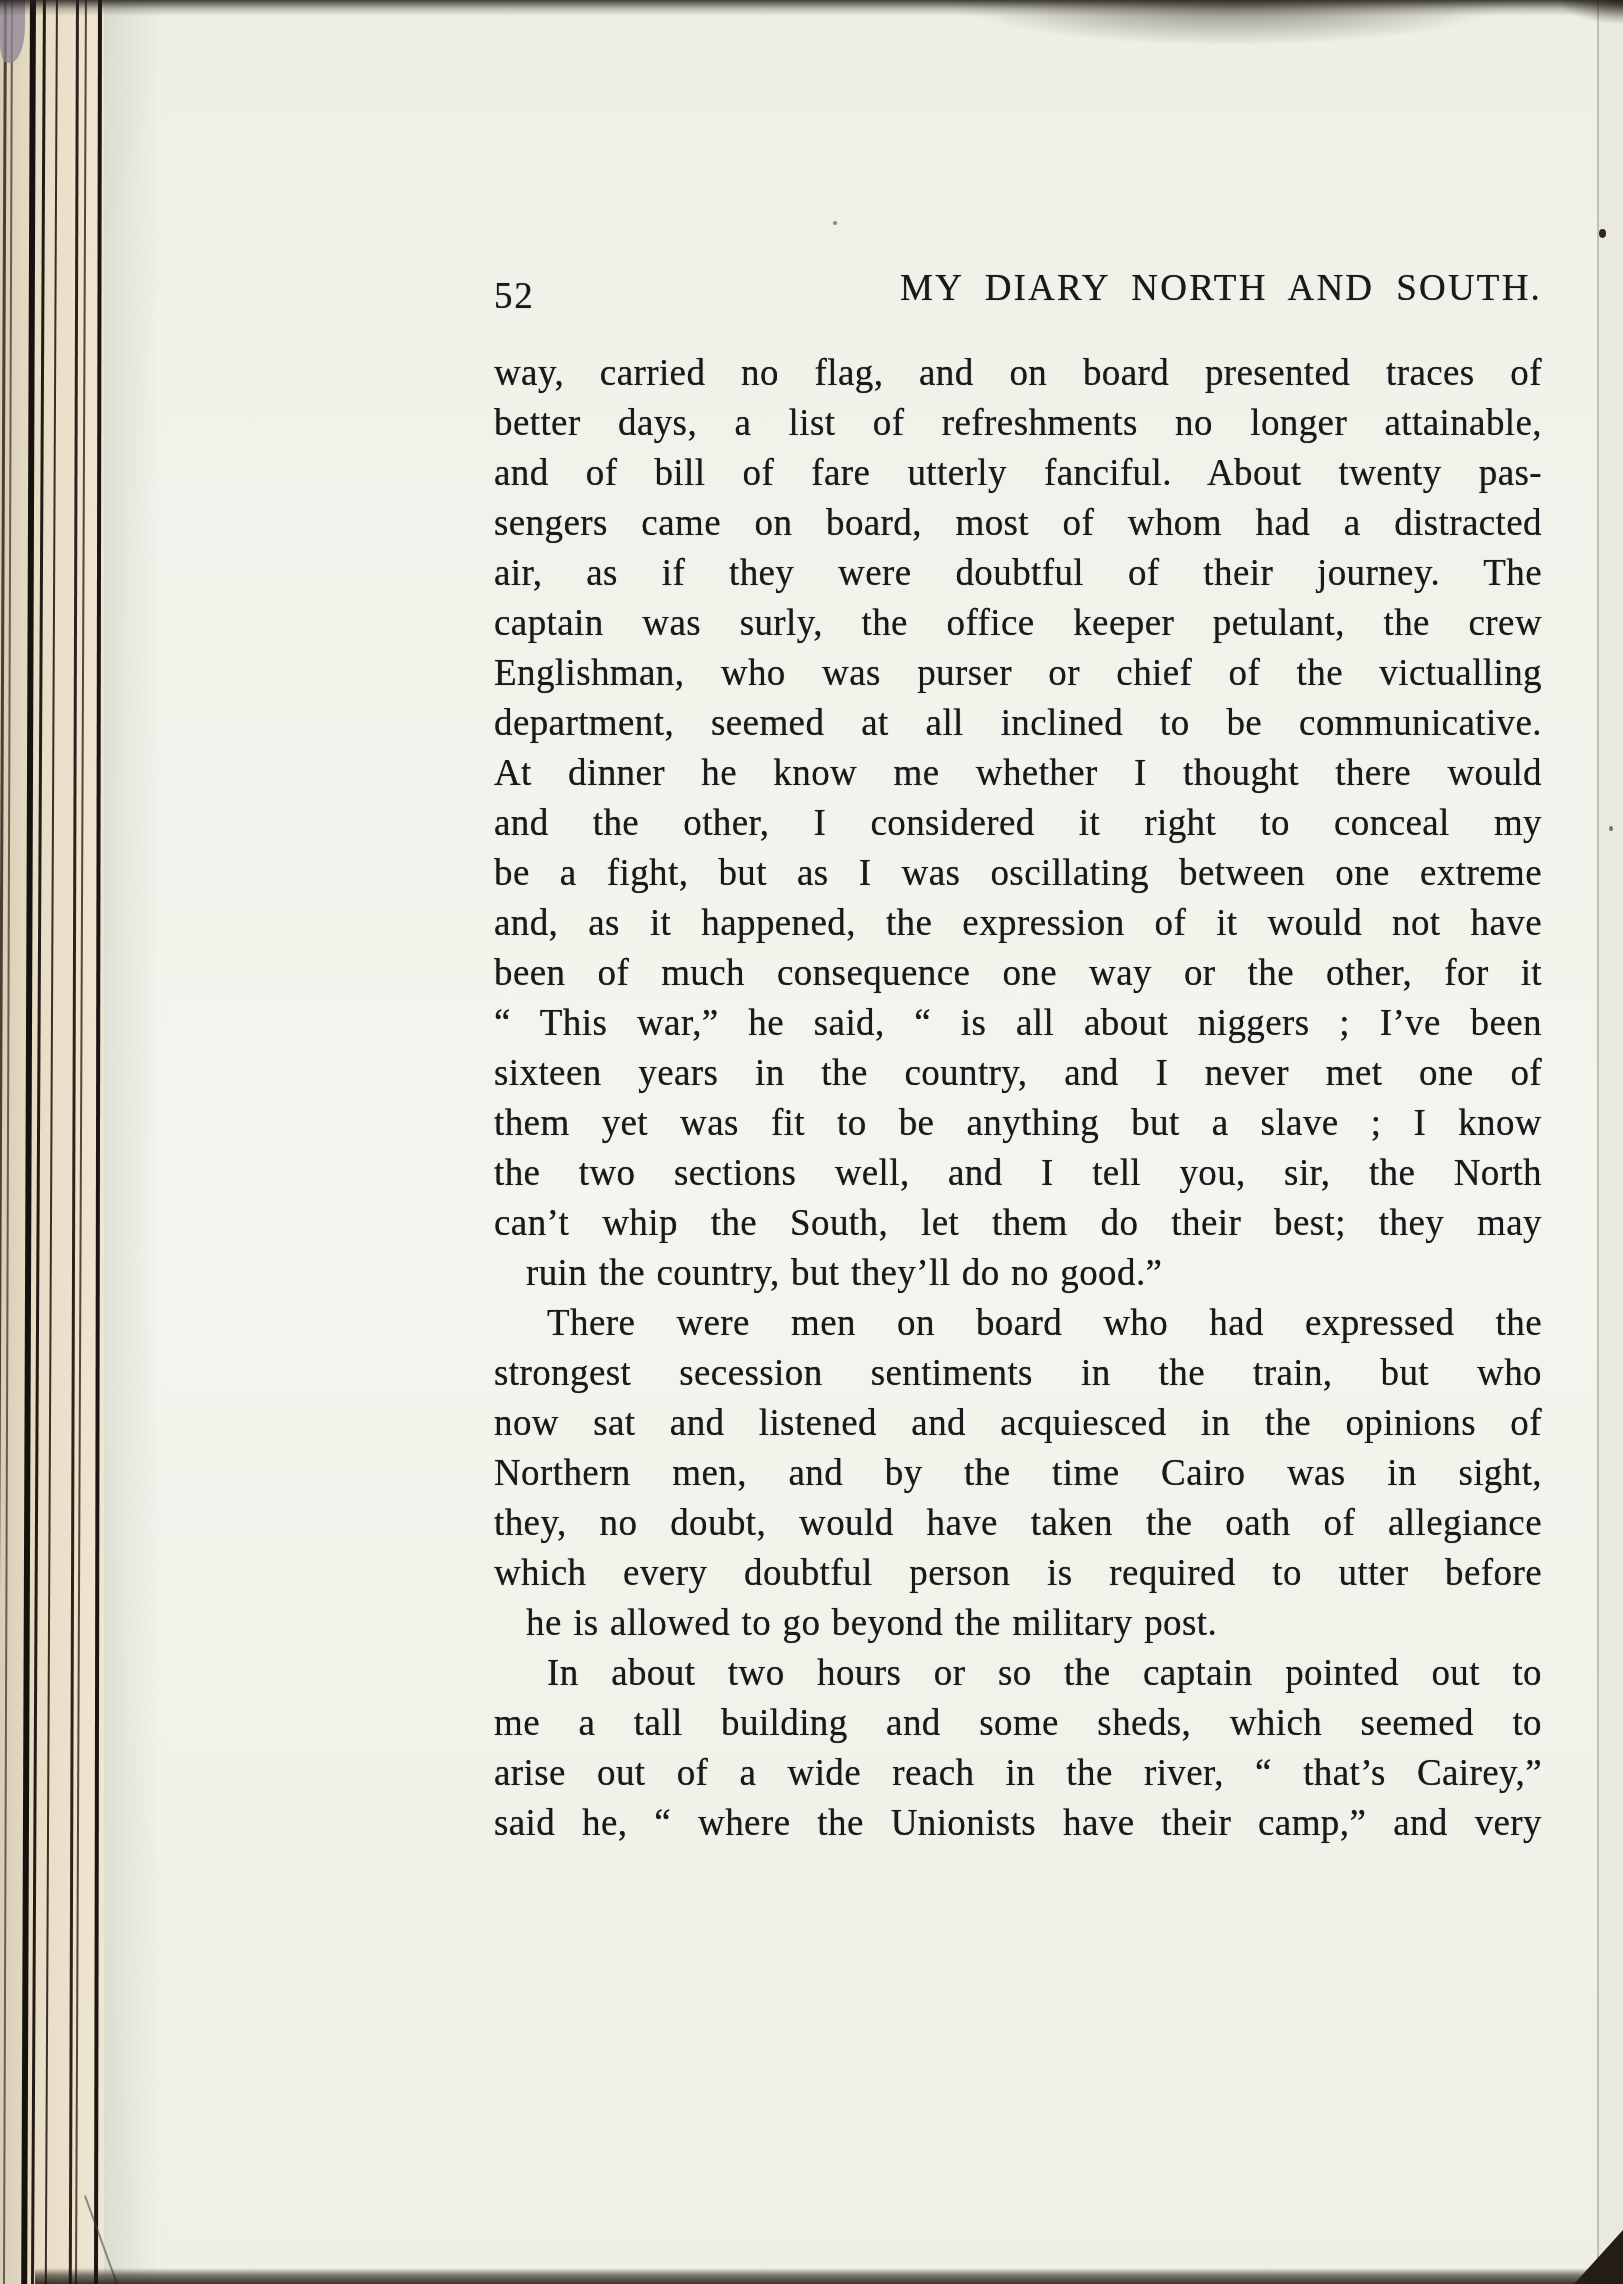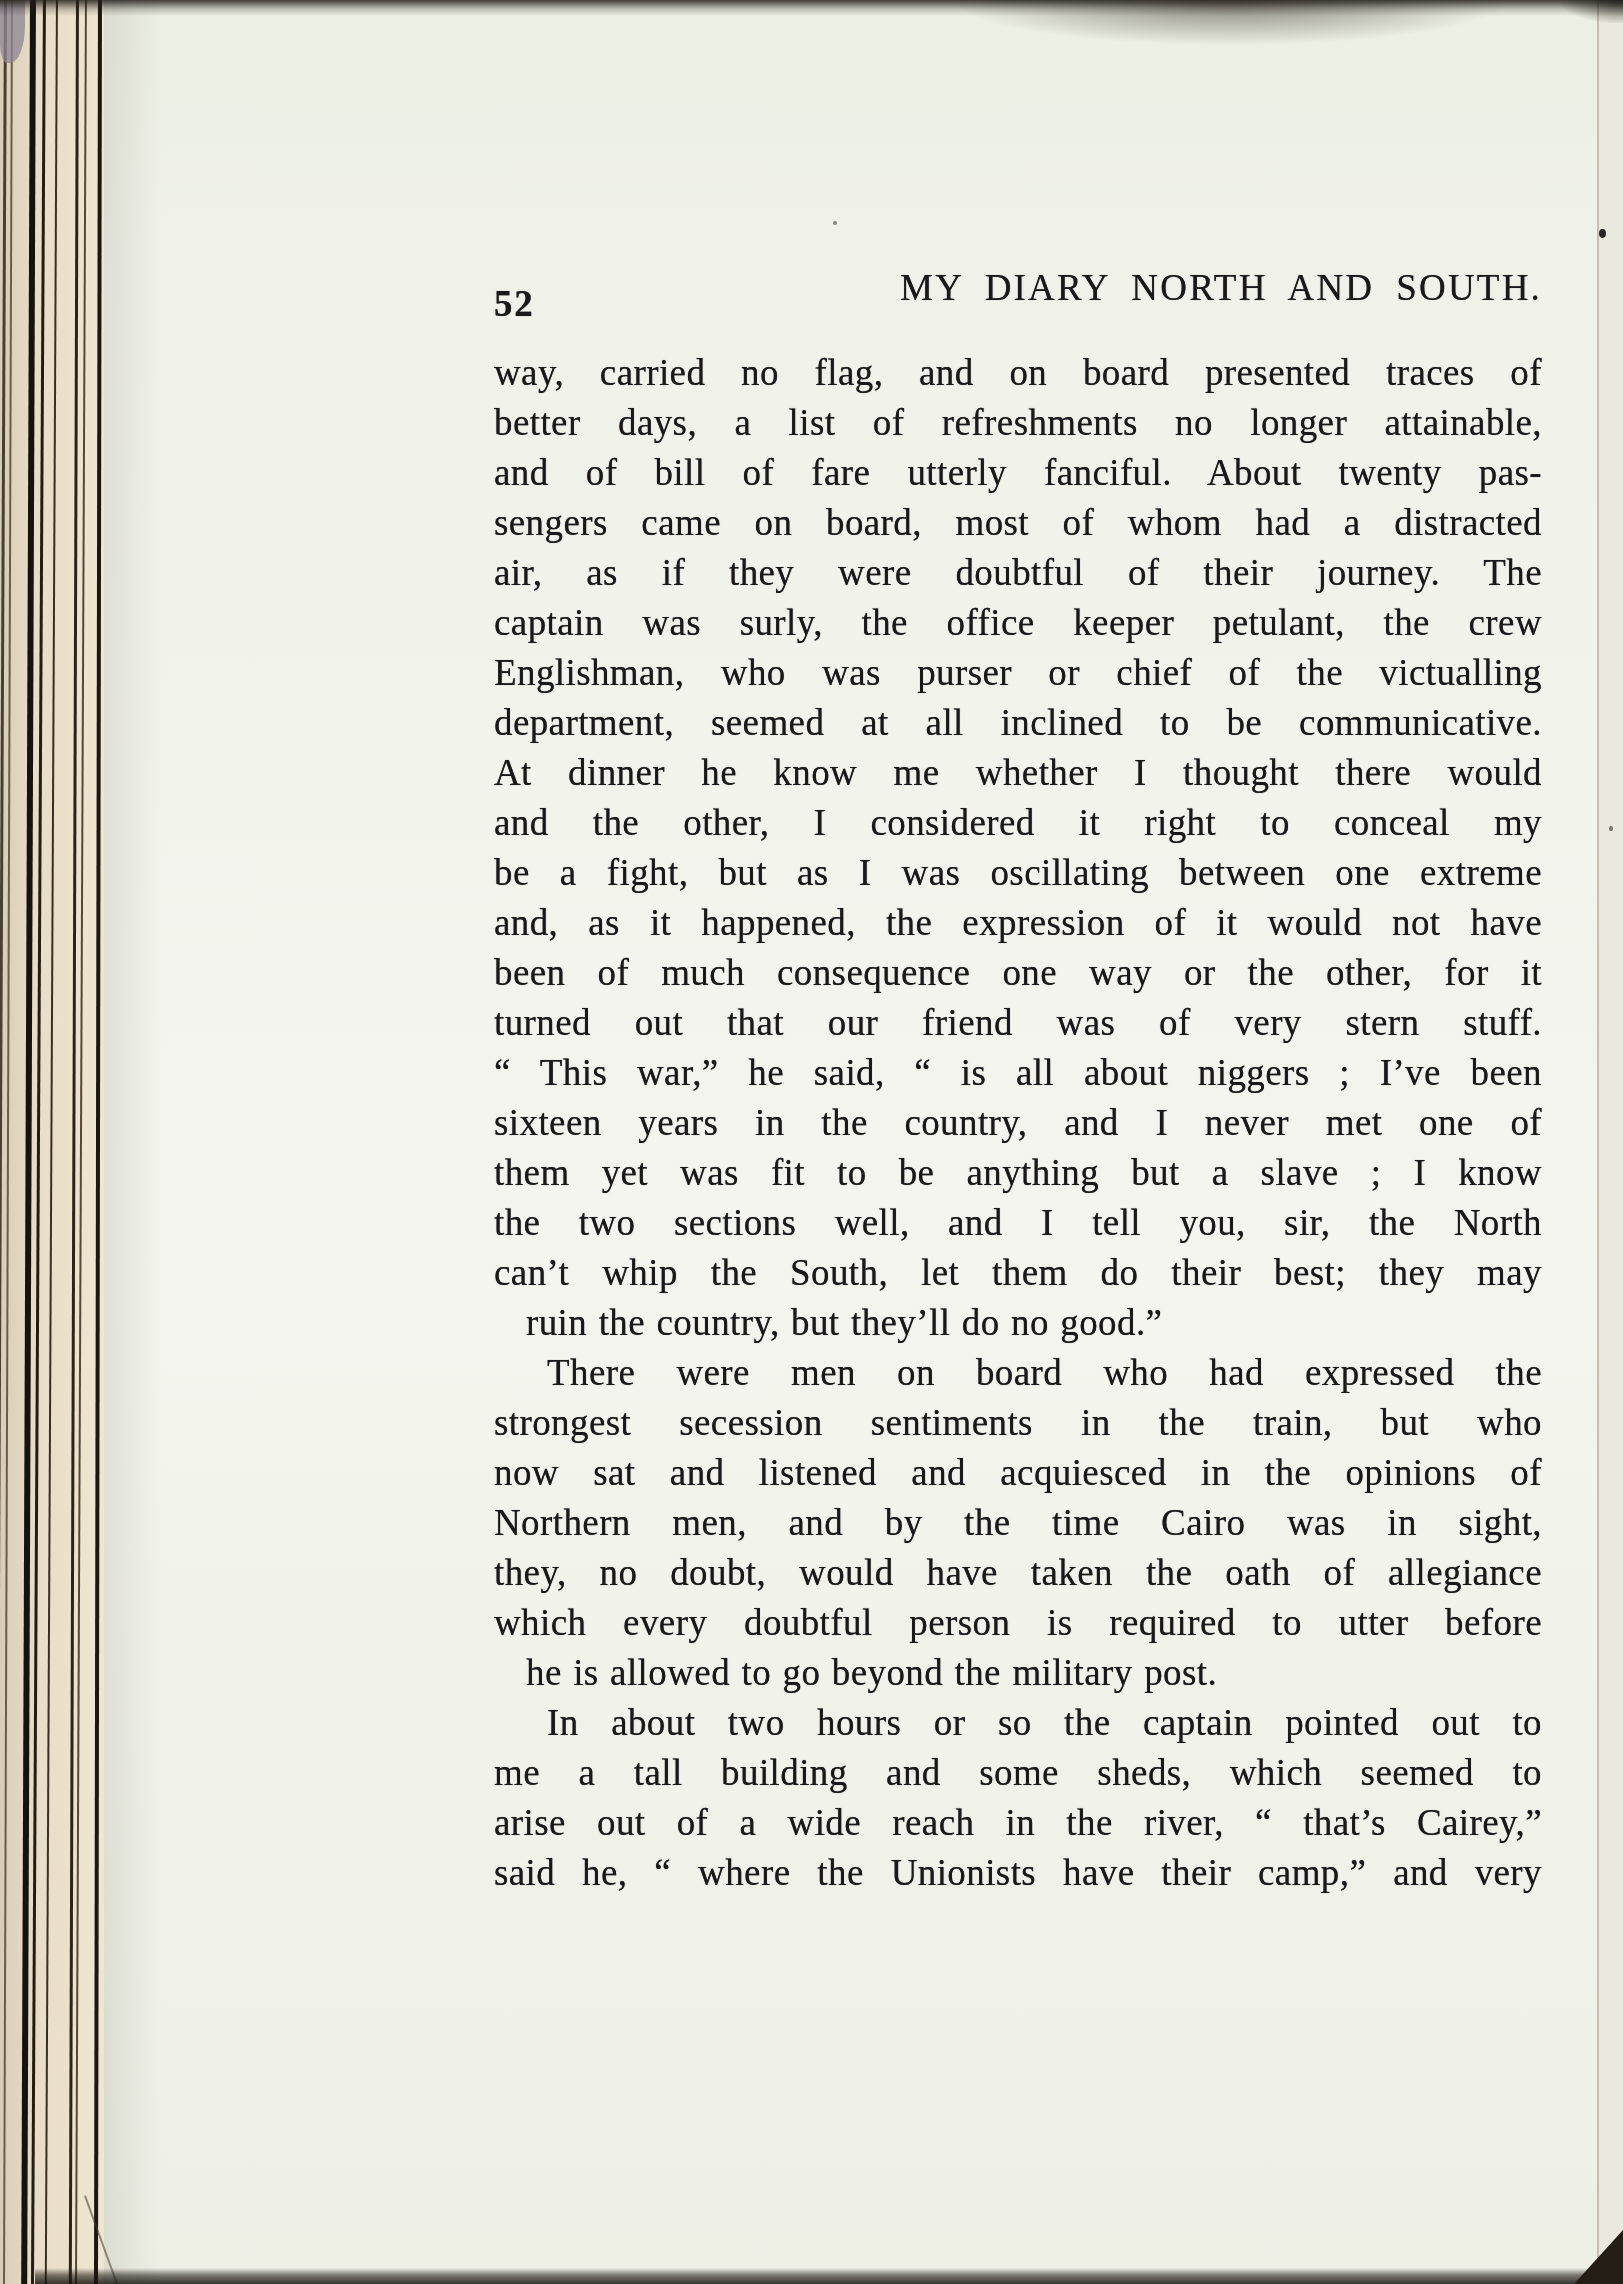--- a/index.html
+++ b/index.html
@@ -75,21 +75,21 @@
   .speck-1{left:1599px;top:229px;width:7px;height:8.8px;}
   .speck-2{left:833px;top:221px;width:3.5px;height:3.5px;opacity:.5;}
   .speck-3{left:1609px;top:826px;width:3.5px;height:5.3px;opacity:.6;}
   
   .page-header{
     position:absolute;left:393px;top:266px;width:1048px;height:44px;
     color:var(--ink);font-size:37px;line-height:44px;
     text-shadow:0 0 0.7px rgba(20,18,20,.75);
   }
   .page-number{
-    position:absolute;left:0;top:16px;letter-spacing:1.8px;font-weight:bold;
+    position:absolute;left:0;top:8px;letter-spacing:1.8px;
   }
   .running-title{
     display:block;text-align:right;letter-spacing:2.2px;word-spacing:10.5px;
   }
   .body-text{
     position:absolute;left:393px;top:348px;width:1048px;
     color:var(--ink);font-size:37px;line-height:50px;
     letter-spacing:0.4px;word-spacing:1.8px;
     text-shadow:0 0 0.7px rgba(20,18,20,.75);
   }
@@ -121,21 +121,20 @@
         <div class="line">sengers came on board, most of whom had a distracted</div>
         <div class="line">air, as if they were doubtful of their journey. The</div>
         <div class="line">captain was surly, the office keeper petulant, the crew</div>
         <div class="line">Englishman, who was purser or chief of the victualling</div>
         <div class="line">department, seemed at all inclined to be communicative.</div>
         <div class="line">At dinner he know me whether I thought there would</div>
         <div class="line">and the other, I considered it right to conceal my</div>
         <div class="line">be a fight, but as I was oscillating between one extreme</div>
         <div class="line">and, as it happened, the expression of it would not have</div>
         <div class="line">been of much consequence one way or the other, for it</div>
-        <div class="line">turned out that our friend was of very stern stuff.</div>
         <div class="line">“ This war,” he said, “ is all about niggers ; I’ve been</div>
         <div class="line">sixteen years in the country, and I never met one of</div>
         <div class="line">them yet was fit to be anything but a slave ; I know</div>
         <div class="line">the two sections well, and I tell you, sir, the North</div>
         <div class="line">can’t whip the South, let them do their best; they may</div>
         <div class="line no-just">ruin the country, but they’ll do no good.”</div>
         <div class="line indent">There were men on board who had expressed the</div>
         <div class="line">strongest secession sentiments in the train, but who</div>
         <div class="line">now sat and listened and acquiesced in the opinions of</div>
         <div class="line">Northern men, and by the time Cairo was in sight,</div>

